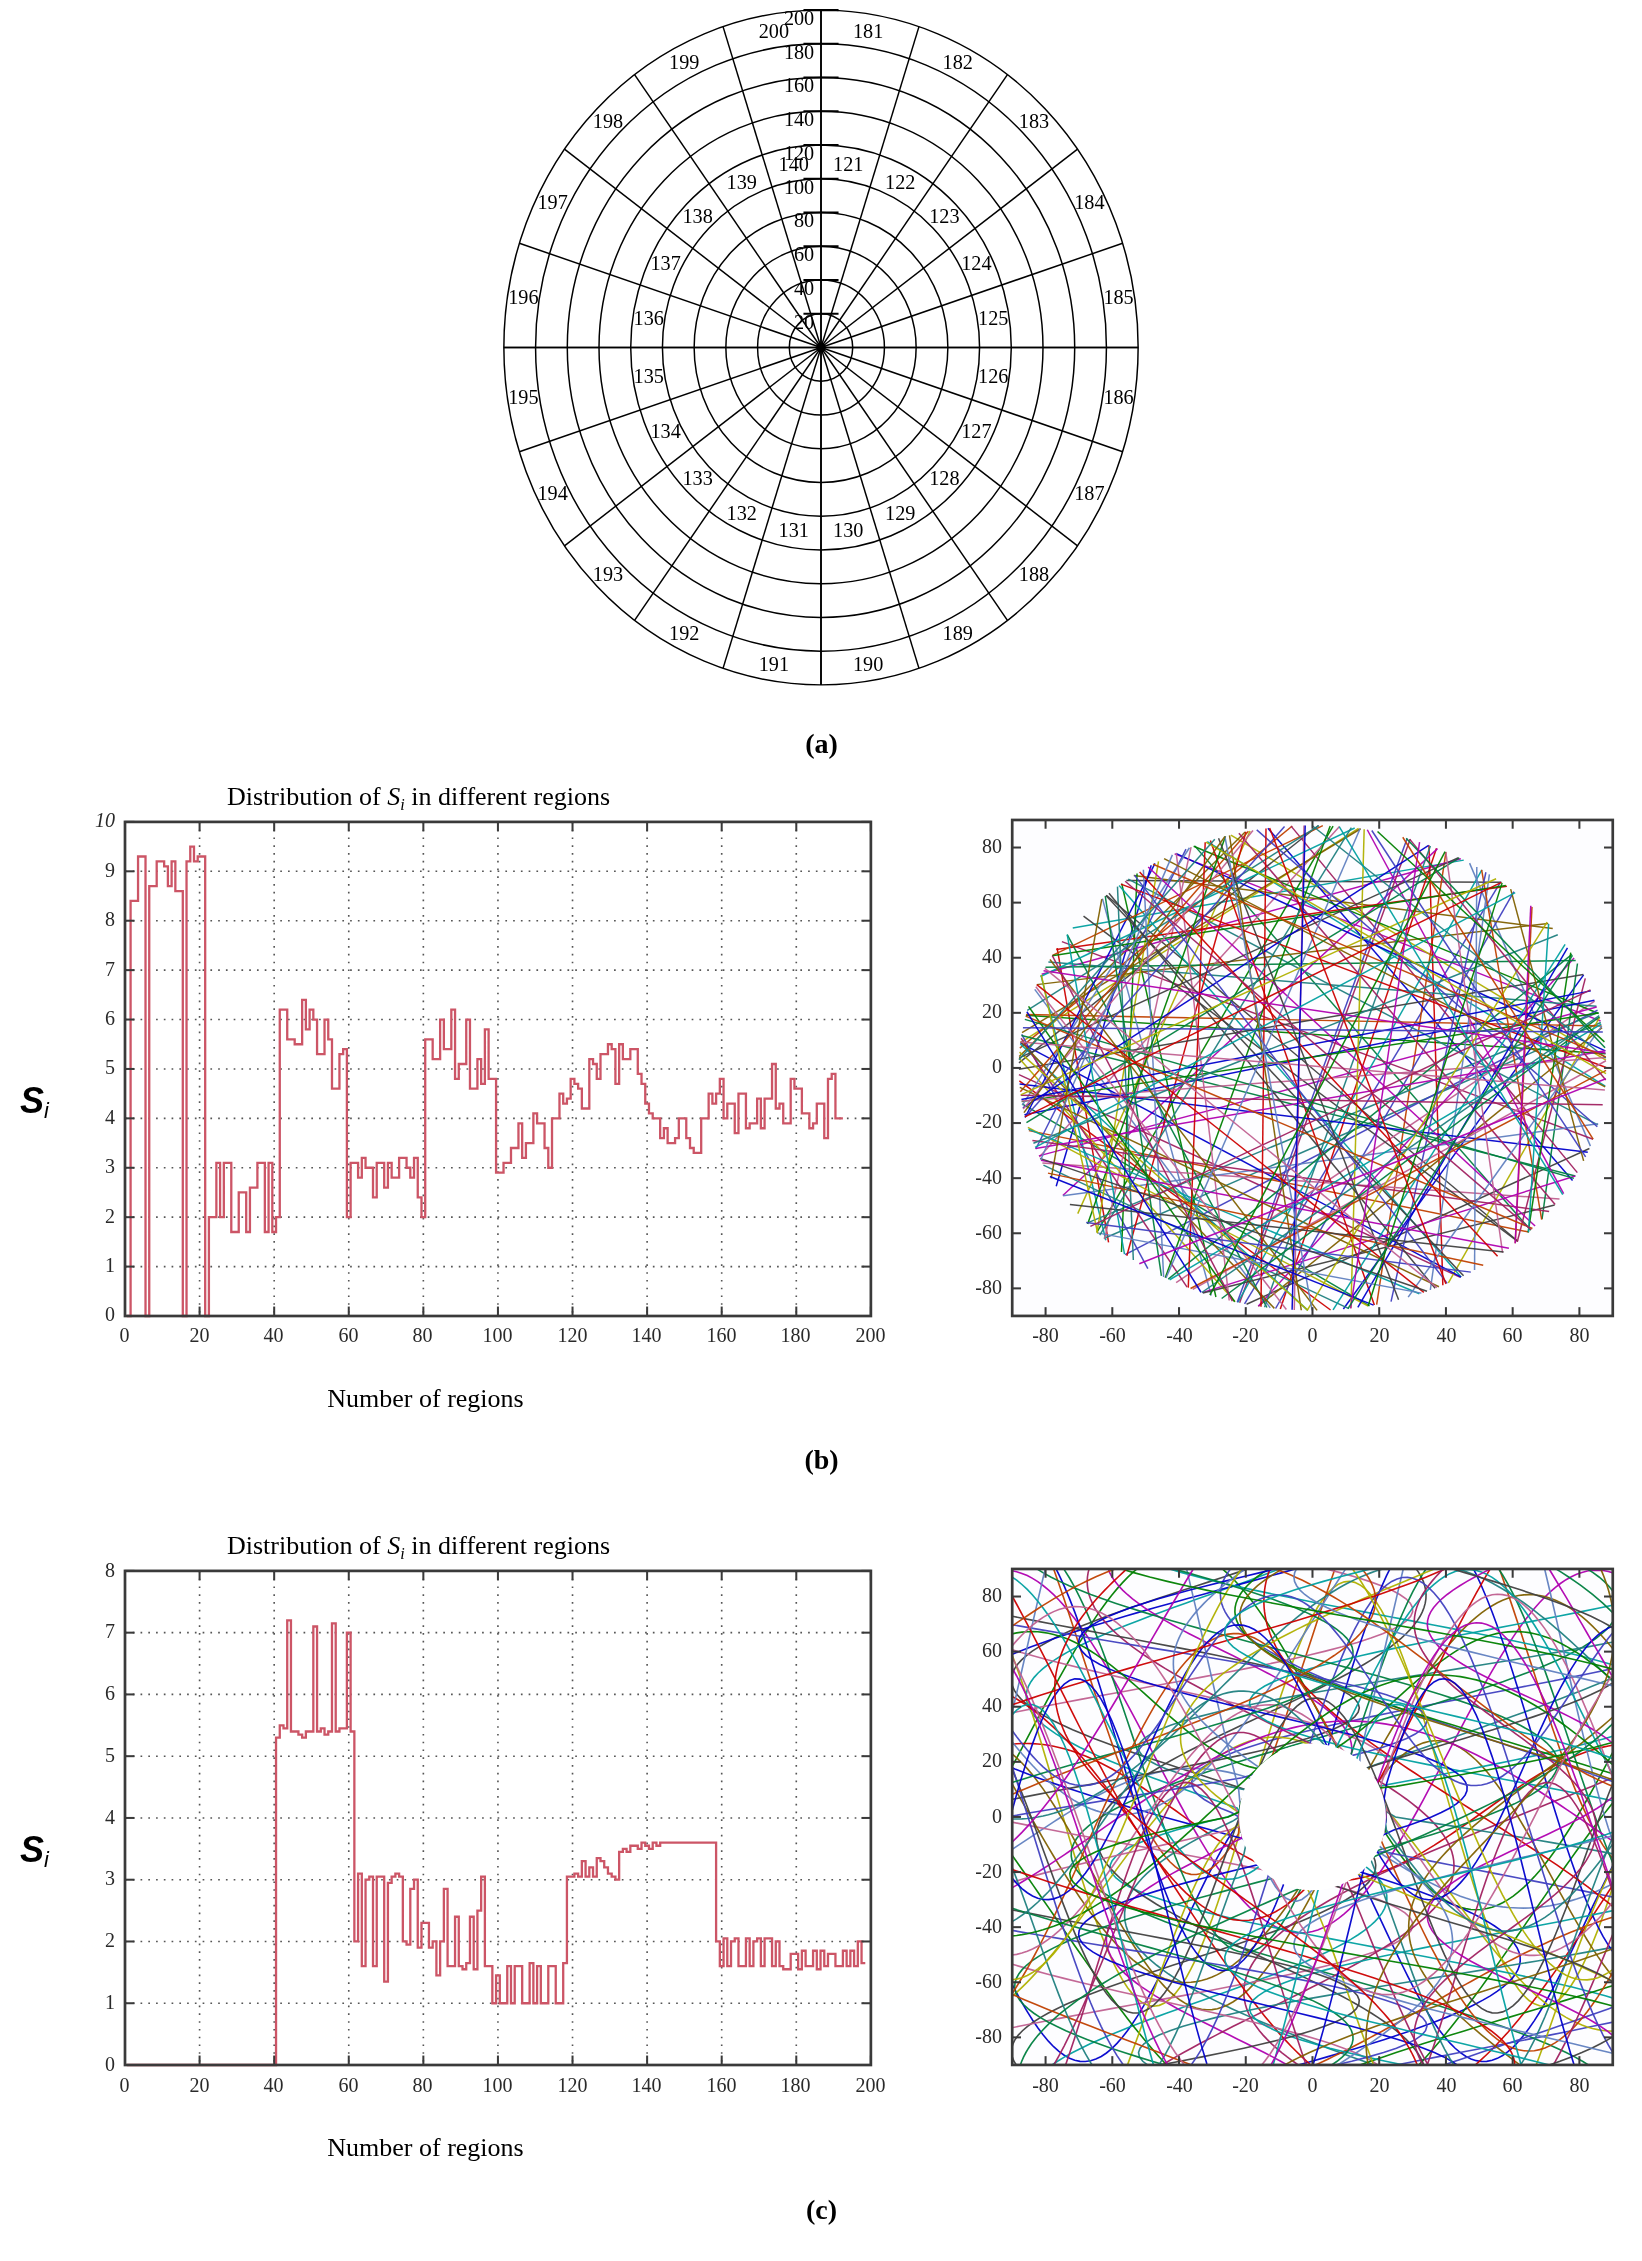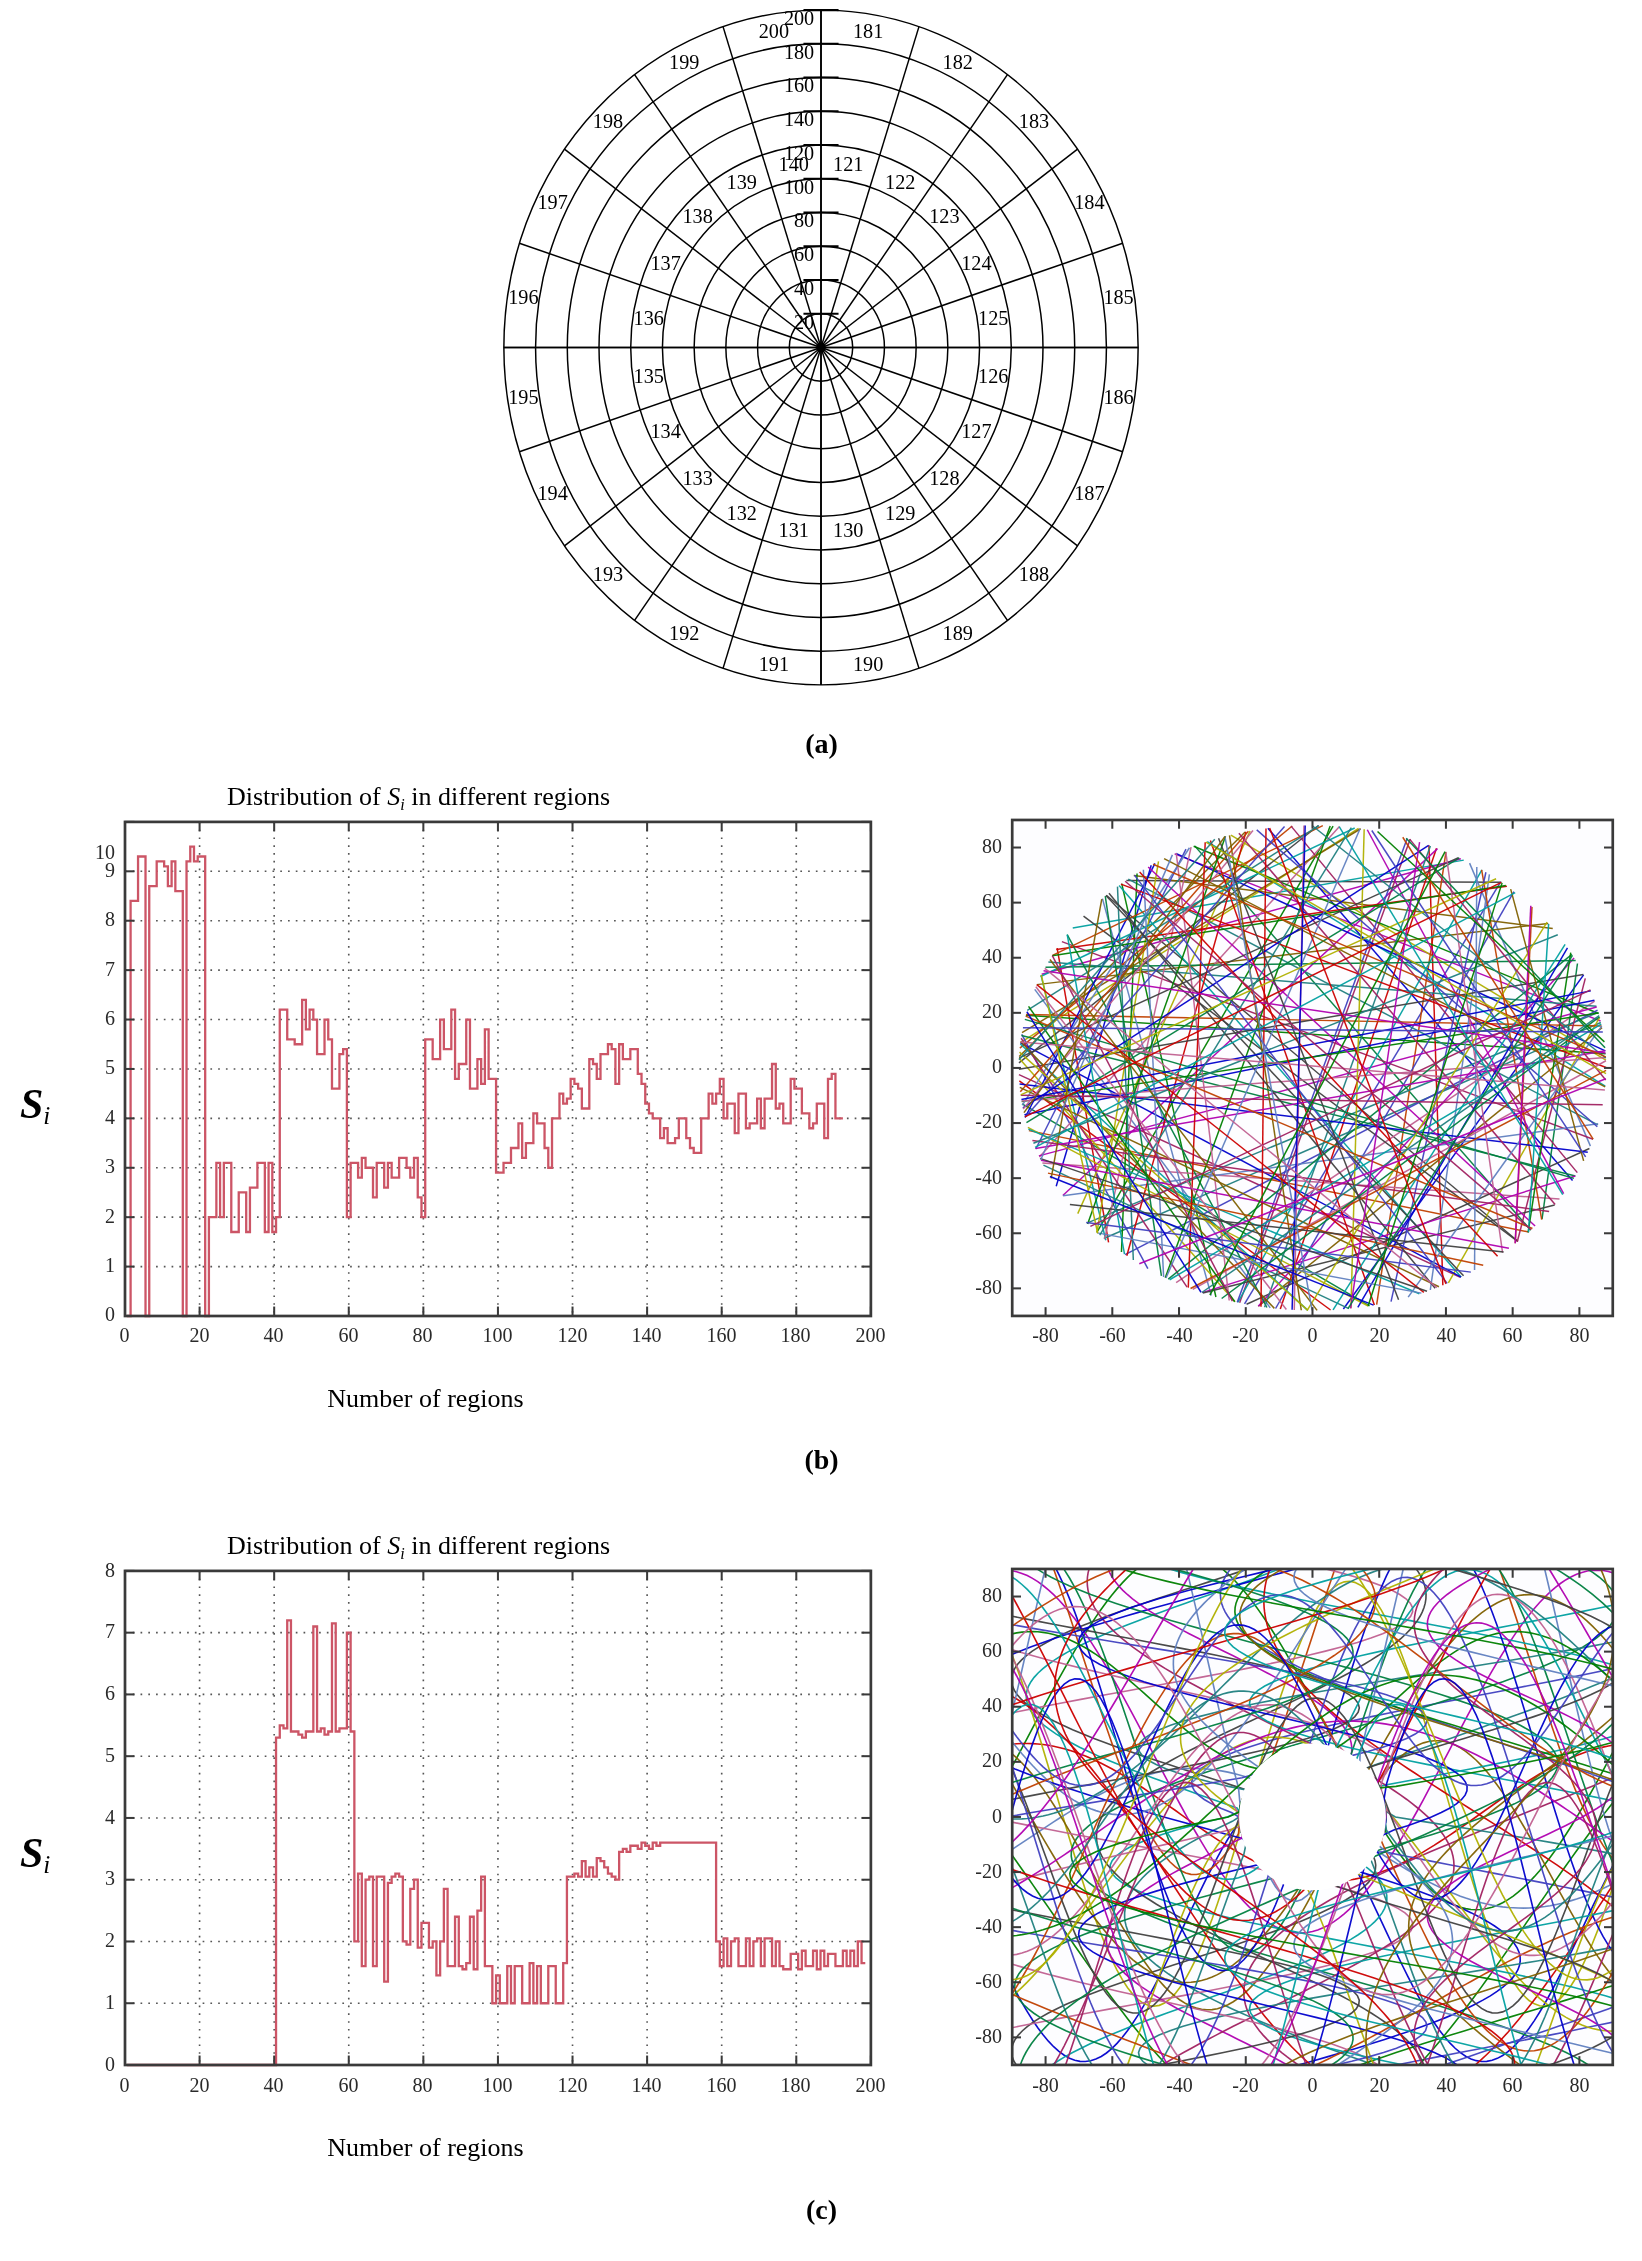--- a/index.html
+++ b/index.html
@@ -14,21 +14,21 @@
   .polar-rlabel{font-family:"Liberation Serif",serif;font-size:30px;fill:#000;}
 
   .caption{position:absolute;width:135px;text-align:center;font-family:"Liberation Serif",serif;
            font-size:28px;font-weight:bold;color:#000;}
 
   
   .chart-title{position:absolute;font-family:"Liberation Serif",serif;font-size:26px;text-align:center;white-space:nowrap;}
   .chart-title .it{font-style:italic;}
   .chart-title sub{font-size:0.62em;font-style:italic;vertical-align:-0.28em;}
 
-  .axis-ylabel{position:absolute;font-family:Liberation Serif, serif;font-size:42px;font-style:italic;font-weight:bold;}
+  .axis-ylabel{position:absolute;font-family:Liberation Sans, sans-serif;font-size:36px;font-style:italic;font-weight:bold;}
   .axis-ylabel sub{font-size:0.6em;vertical-align:-0.25em;font-style:italic;font-weight:normal;}
   .axis-xlabel{position:absolute;font-family:"Liberation Serif",serif;font-size:26px;text-align:center;}
 
   .ticklabel{position:absolute;font-family:"Liberation Serif",serif;font-size:20px;color:#2a2a2a;white-space:nowrap;}
   .ticklabel.ylab{text-align:right;}
   .ticklabel.xlab{text-align:center;}
 
   svg{display:block;}
 </style>
 </head>
@@ -675,21 +675,21 @@
 <div class="ticklabel ylab" style="left: 51px; top: 1303px; width: 64px;">0</div>
 <div class="ticklabel ylab" style="left: 51px; top: 1254px; width: 64px;">1</div>
 <div class="ticklabel ylab" style="left: 51px; top: 1205px; width: 64px;">2</div>
 <div class="ticklabel ylab" style="left: 51px; top: 1155px; width: 64px;">3</div>
 <div class="ticklabel ylab" style="left: 51px; top: 1106px; width: 64px;">4</div>
 <div class="ticklabel ylab" style="left: 51px; top: 1056px; width: 64px;">5</div>
 <div class="ticklabel ylab" style="left: 51px; top: 1007px; width: 64px;">6</div>
 <div class="ticklabel ylab" style="left: 51px; top: 958px; width: 64px;">7</div>
 <div class="ticklabel ylab" style="left: 51px; top: 908px; width: 64px;">8</div>
 <div class="ticklabel ylab" style="left: 51px; top: 859px; width: 64px;">9</div>
-<div class="ticklabel ylab" style="left: 51px; top: 841px; width: 64px;">10</div>
+<div class="ticklabel ylab" style="left: 51px; top: 809px; width: 64px; font-style: italic;">10</div>
 <div class="ticklabel xlab" style="left: 91px; top: 1324px; width: 67px;">0</div>
 <div class="ticklabel xlab" style="left: 166px; top: 1324px; width: 67px;">20</div>
 <div class="ticklabel xlab" style="left: 240px; top: 1324px; width: 67px;">40</div>
 <div class="ticklabel xlab" style="left: 315px; top: 1324px; width: 67px;">60</div>
 <div class="ticklabel xlab" style="left: 389px; top: 1324px; width: 67px;">80</div>
 <div class="ticklabel xlab" style="left: 464px; top: 1324px; width: 67px;">100</div>
 <div class="ticklabel xlab" style="left: 539px; top: 1324px; width: 67px;">120</div>
 <div class="ticklabel xlab" style="left: 613px; top: 1324px; width: 67px;">140</div>
 <div class="ticklabel xlab" style="left: 688px; top: 1324px; width: 67px;">160</div>
 <div class="ticklabel xlab" style="left: 762px; top: 1324px; width: 67px;">180</div>

